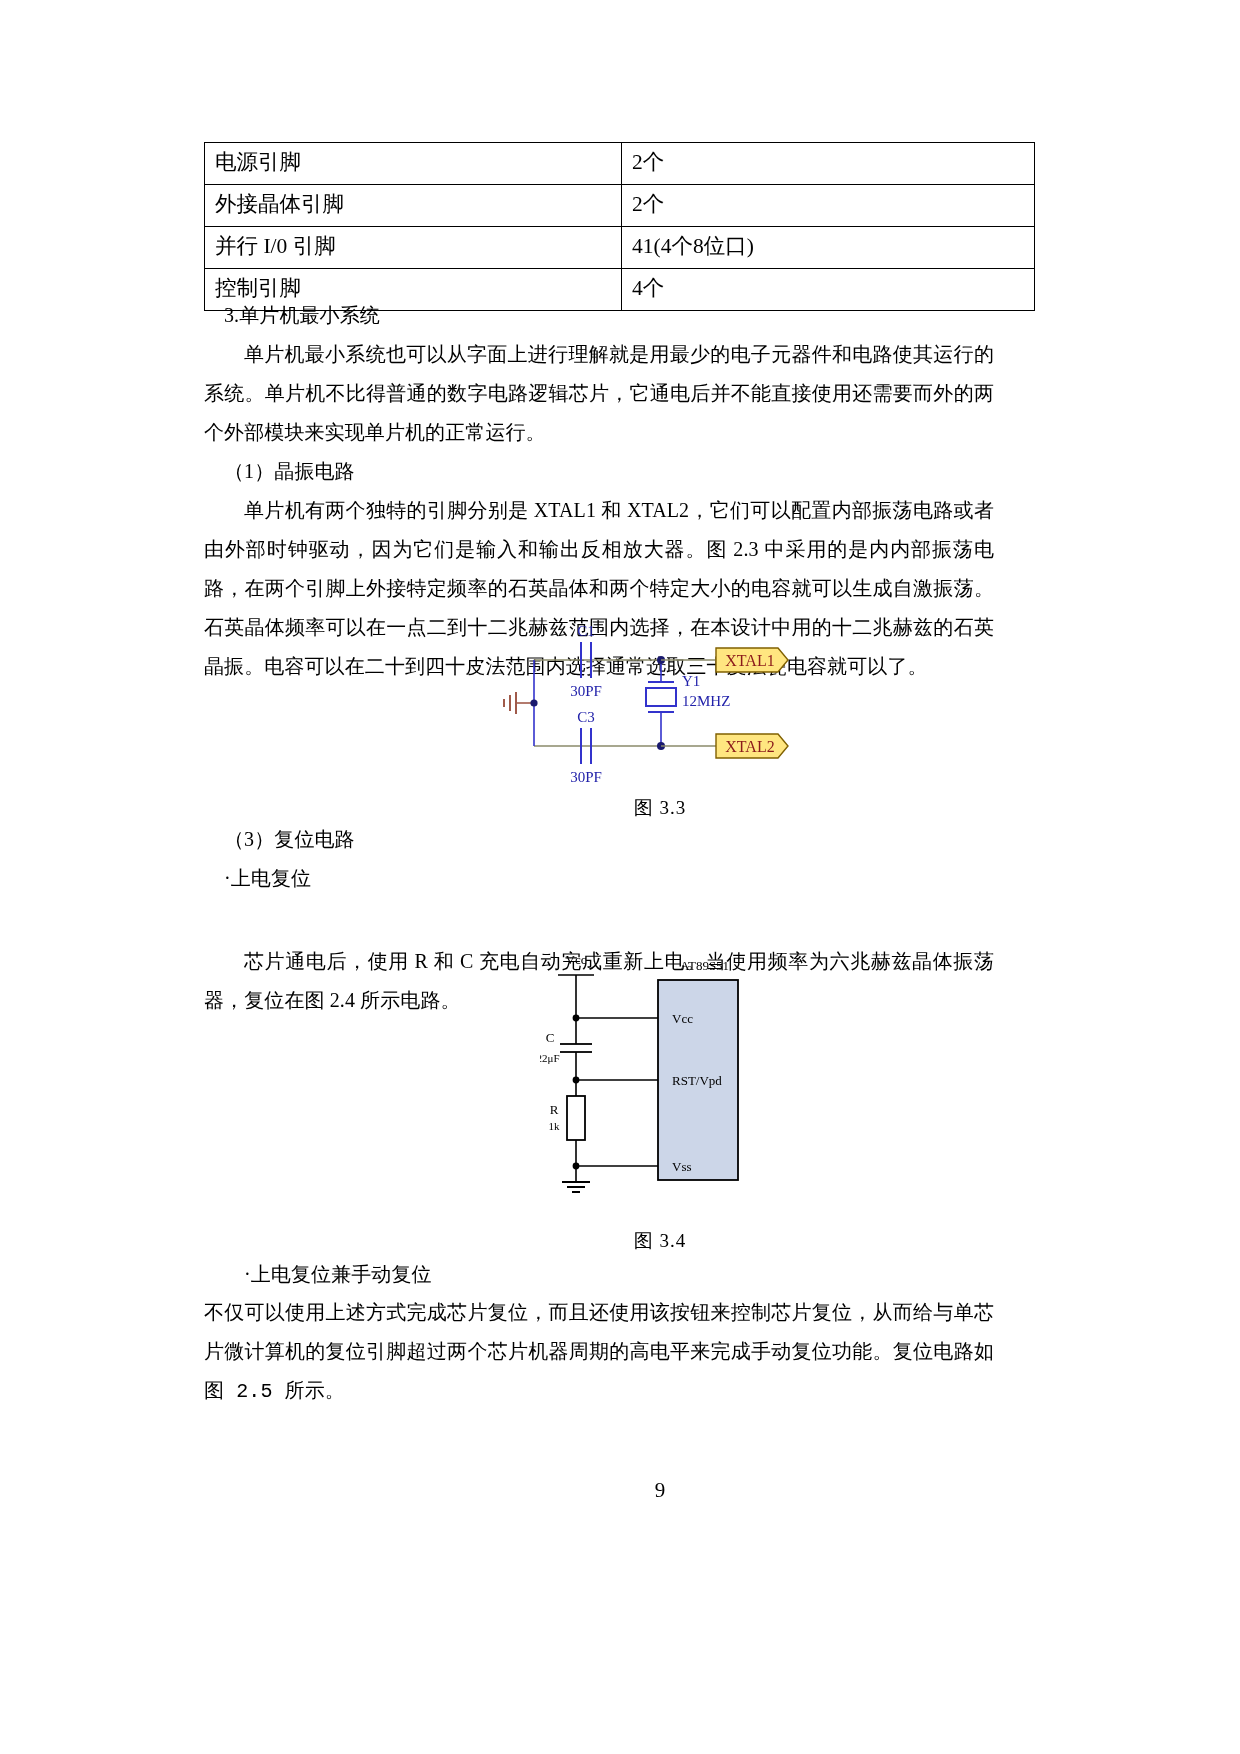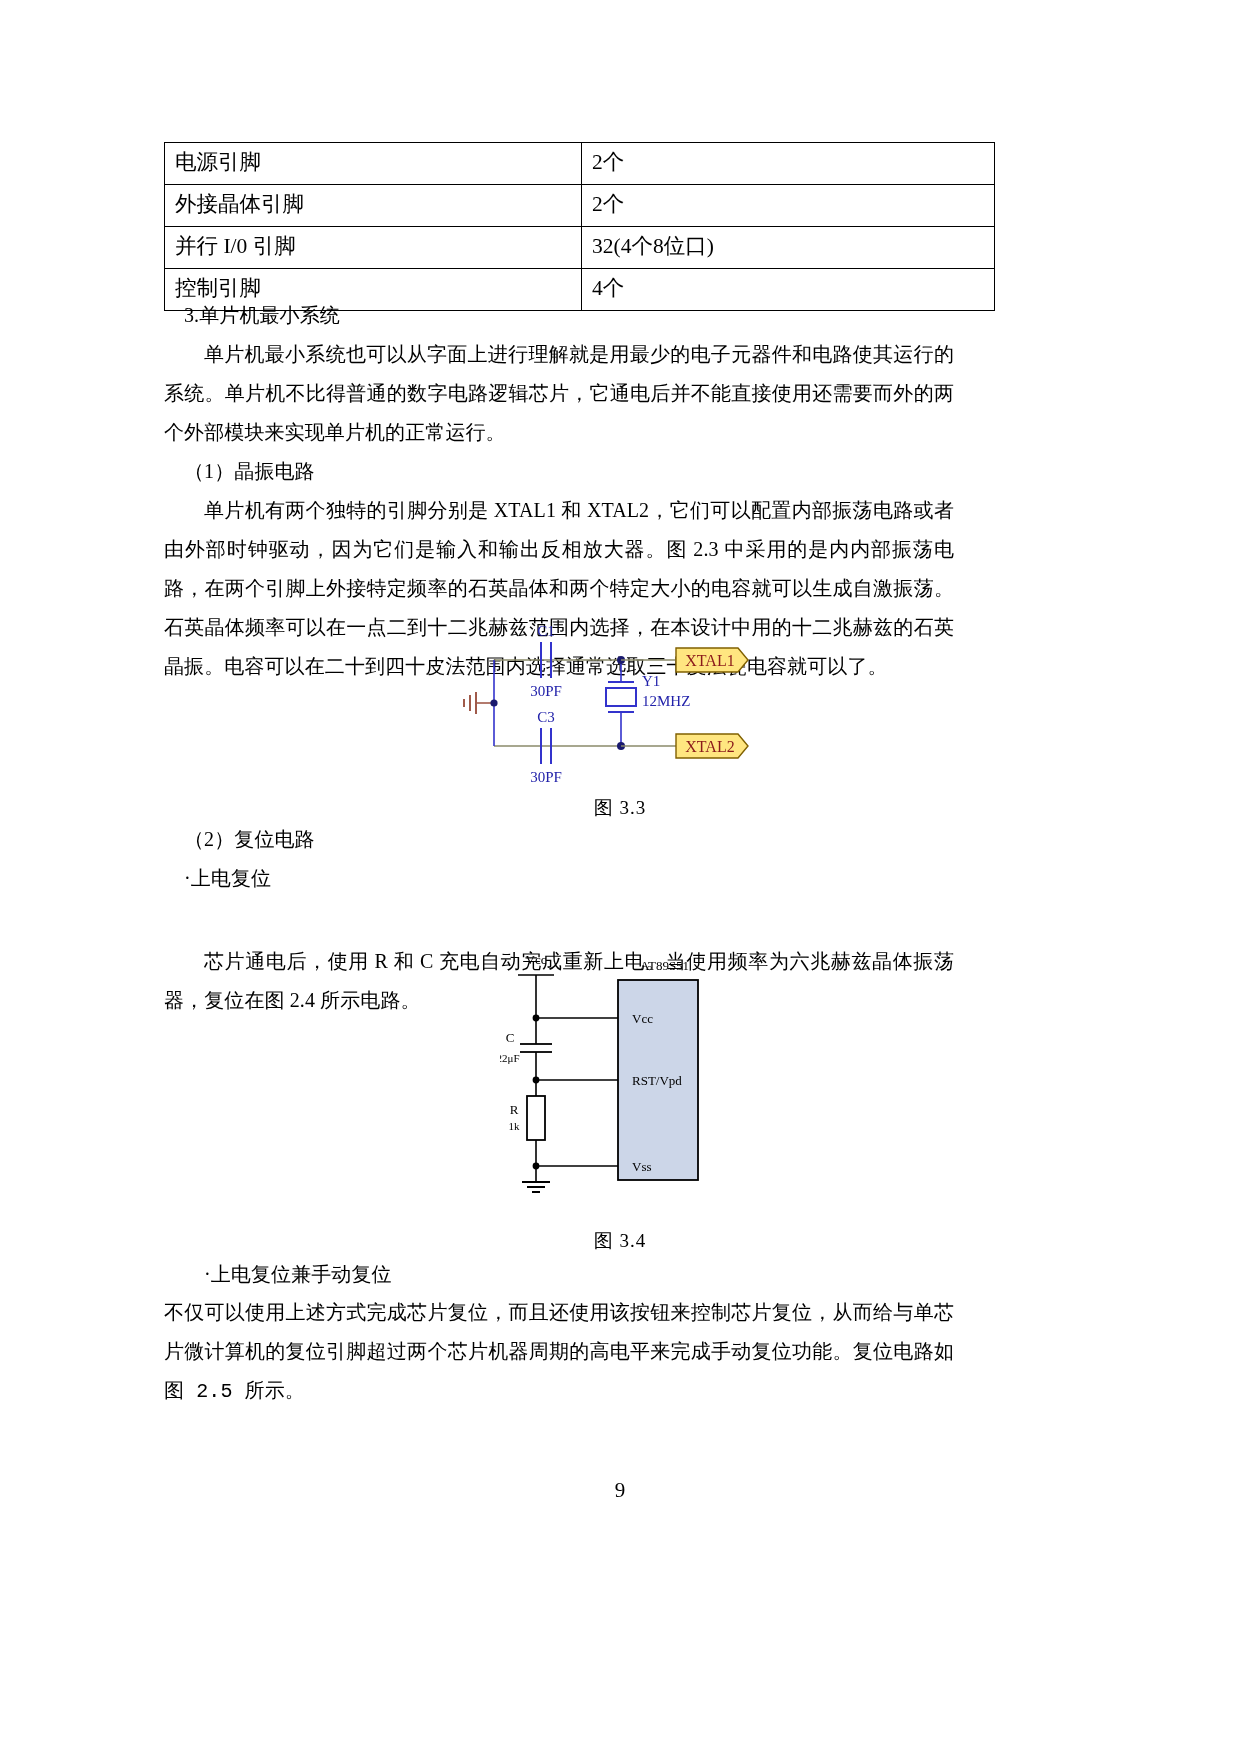--- a/index.html
+++ b/index.html
@@ -14,20 +14,21 @@
     color: #000000;
     position: relative;
     overflow: hidden;
   }
   .page {
     position: relative;
     width: 983px;
     height: 1754px;
     box-sizing: border-box;
     padding: 0;
+    margin-left: 40px;
   }
 
   
   .spec-table {
     position: absolute;
     left: 164px;
     top: 142px;
     width: 788px;
     border-collapse: collapse;
     table-layout: fixed;
@@ -95,21 +96,21 @@
       <tr>
         <td class="c-label">电源引脚</td>
         <td class="c-value">2个</td>
       </tr>
       <tr>
         <td class="c-label">外接晶体引脚</td>
         <td class="c-value">2个</td>
       </tr>
       <tr>
         <td class="c-label">并行 I/0 引脚</td>
-        <td class="c-value">32(4个8位口)</td>
+        <td class="c-value">41(4个8位口)</td>
       </tr>
       <tr>
         <td class="c-label">控制引脚</td>
         <td class="c-value">4个</td>
       </tr>
     </tbody>
   </table>
 
   <div class="body-block indent1" style="top:296px;">3.单片机最小系统</div>
 
@@ -160,21 +161,21 @@
       <path d="M230 24 L292 24 L302 36 L292 48 L230 48 Z" fill="#ffe680" stroke="#806000" stroke-width="1.4"></path>
       <text x="264" y="42" font-family="'Liberation Serif', serif" font-size="16" fill="#8b1a1a" text-anchor="middle">XTAL1</text>
 
       <path d="M230 110 L292 110 L302 122 L292 134 L230 134 Z" fill="#ffe680" stroke="#806000" stroke-width="1.4"></path>
       <text x="264" y="128" font-family="'Liberation Serif', serif" font-size="16" fill="#8b1a1a" text-anchor="middle">XTAL2</text>
     </svg>
   </div>
 
   <div class="fig-caption" style="top:795px;">图 3.3</div>
 
-  <div class="body-block indent1" style="top:820px;">（2）复位电路</div>
+  <div class="body-block indent1" style="top:820px;">（3）复位电路</div>
 
   <div class="body-block indent1" style="top:859px;">·上电复位</div>
 
   <div class="body-block indent2" style="top:942px;">芯片通电后，使用 R 和 C 充电自动完成重新上电。当使用频率为六兆赫兹晶体振荡器，复位在图 2.4 所示电路。</div>
 
   <div class="figure-wrap" style="left:500px; top:950px;">
     <svg width="200" height="250" viewBox="0 0 200 250">
 
       <text x="36" y="14" font-family="'Liberation Serif', serif" font-size="13" text-anchor="middle"><tspan>Vcc</tspan></text>
       <line x1="18" y1="25" x2="54" y2="25" stroke="#000" stroke-width="1.6"></line>

